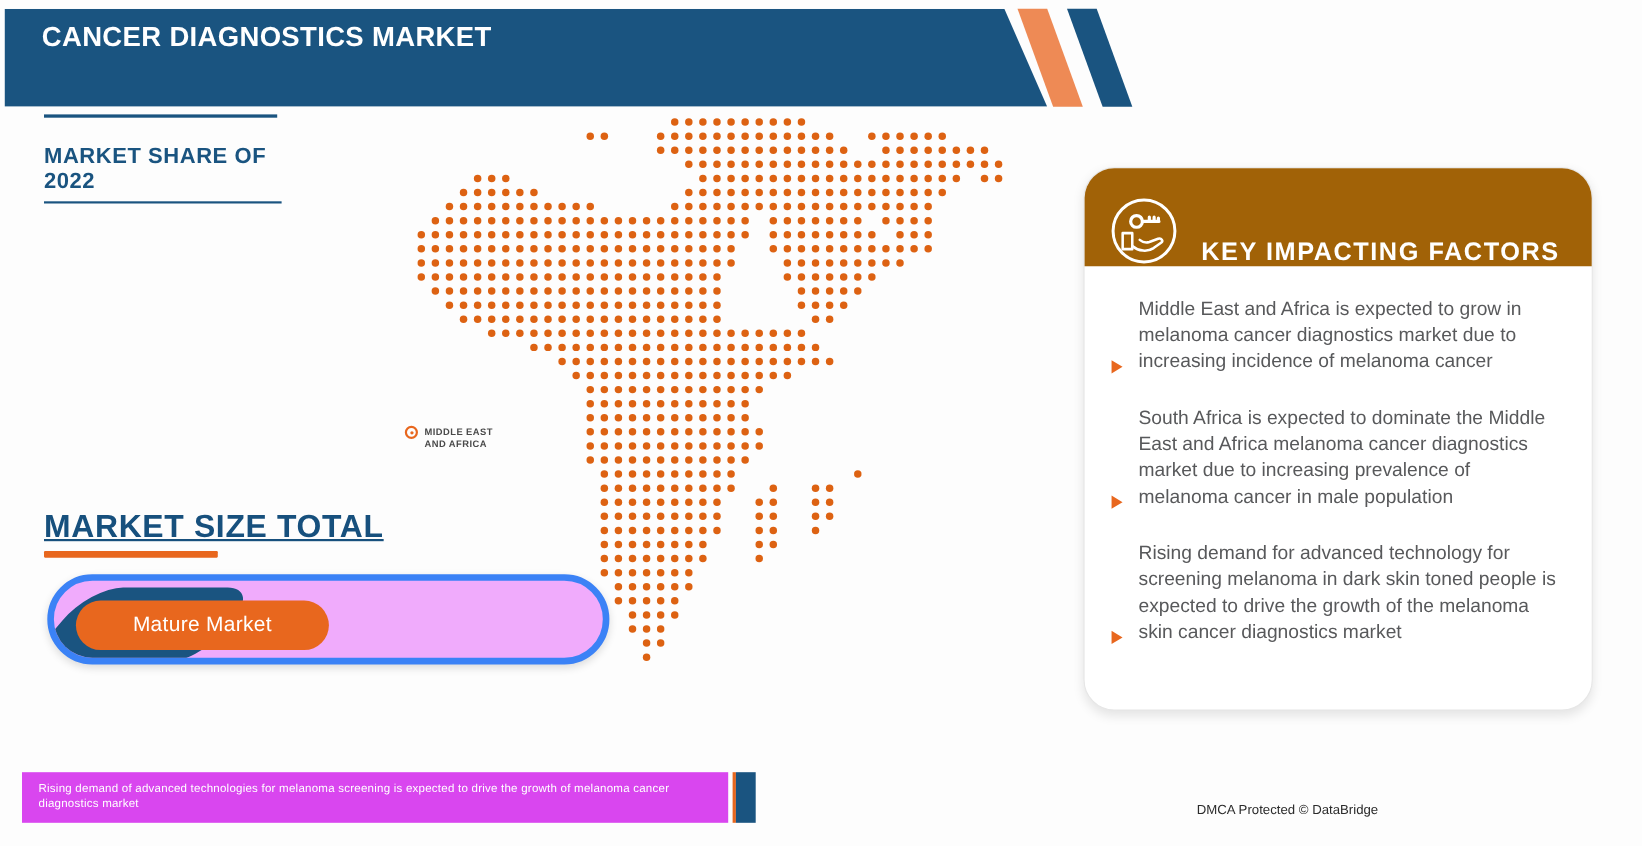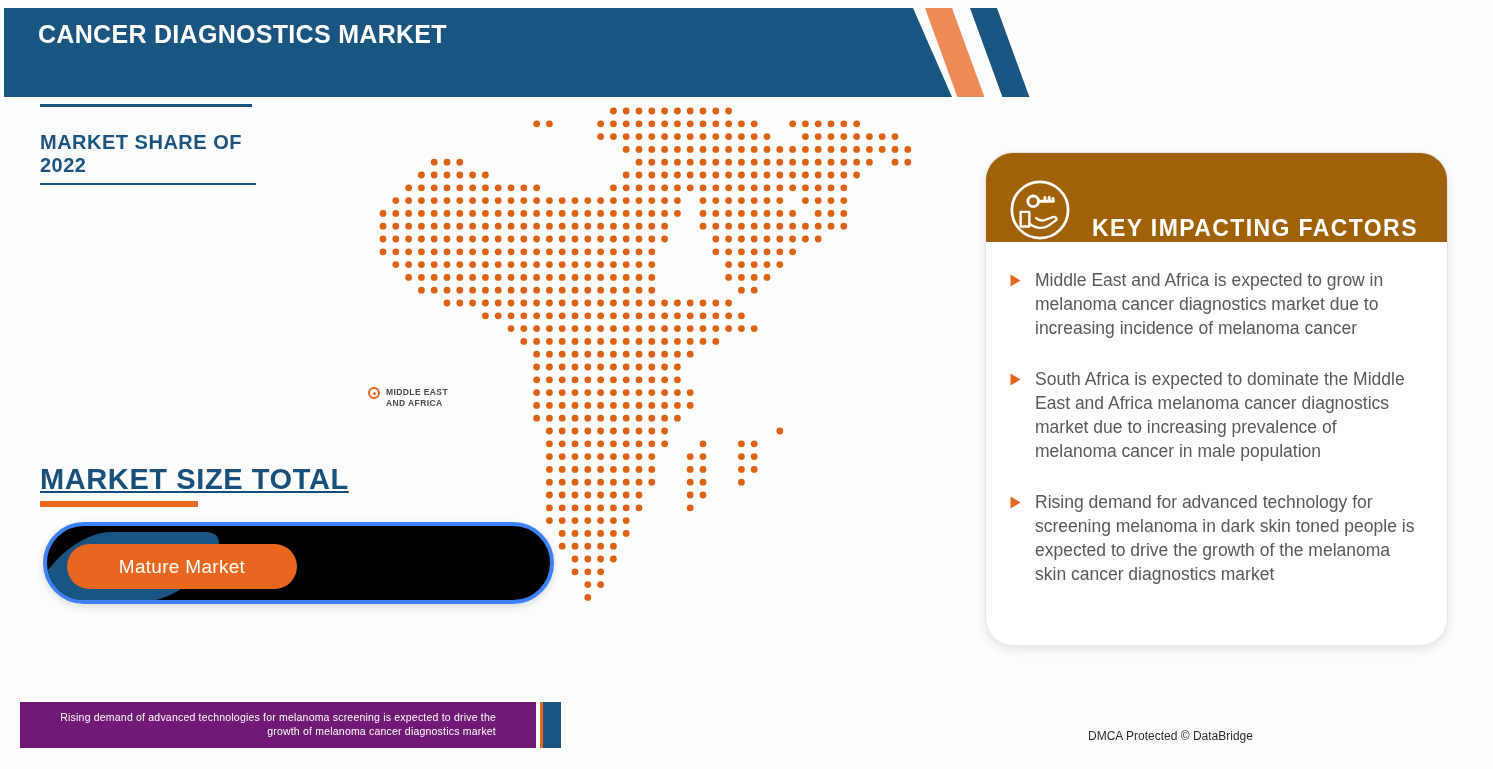--- a/index.html
+++ b/index.html
@@ -43,21 +43,21 @@
   .map-label .txt { font-size: 8.5px; line-height: 11px; font-weight: 700; color: #4A4A4A; letter-spacing: 0.4px; }
 
   
   .msize { position: absolute; left: 40px; top: 463px; }
   .msize .heading { color: #17507D; font-size: 29px; font-weight: 800; letter-spacing: 0.6px; text-decoration: underline; }
   .msize .under { width: 158px; height: 6px; background: #E8671E; margin-top: 5px; border-radius: 1px; }
 
   .pill-wrap {
     position: absolute; left: 43px; top: 522px;
     width: 511px; height: 82px;
-    background: #000000; border: 4px solid #3b82f6; border-radius: 41px;
+    background: #f0abfc; border: 6px solid #3b82f6; border-radius: 41px;
     box-shadow: 0 3px 8px rgba(0,0,0,0.14);
     overflow: hidden;
   }
   .btn-group { position: absolute; top: 18px; height: 45px; }
   .btn-group.mature   { left: 20px;  width: 230px; }
   .btn-group.emerging { left: 272px; width: 210px; }
   .btn-back { position: absolute; top: -12px; height: 69px; border-radius: 30px; }
   .mature .btn-back   { left: -16px; width: 155px; background: #1A5480; transform: skewX(-40deg); }
   .emerging .btn-back { right: -40px; width: 170px; background: #E8671E; transform: skewX(40deg); }
   .btn-front {
@@ -70,43 +70,43 @@
   .emerging .btn-front { background: #1A5480; }
 
   
   .left-note { position: absolute; left: 36px; top: 628px; width: 600px; display: flex; gap: 11px; }
   .tri-outline { flex: 0 0 auto; margin-top: 1px; }
   .left-note p { font-size: 14.5px; line-height: 18.5px; color: #3E3E40; }
 
   
   .bottom-bar { position: absolute; left: 20px; top: 702px; height: 46px; display: flex; }
   .bottom-bar .main {
-    width: 516px; height: 46px; background: #701a75;
+    width: 642px; height: 46px; background: #d946ef;
     color: #ffffff; font-size: 10.5px; line-height: 13.5px;
-    padding: 9px 40px 8px 15px; letter-spacing: 0.2px; text-align: right;
+    padding: 9px 40px 8px 15px; letter-spacing: 0.2px;
   }
   .bottom-bar .gap { width: 4px; }
   .bottom-bar .orange-line { width: 3px; background: #E8671E; }
   .bottom-bar .blue-block { width: 18px; background: #1A5480; }
 
   
   .panel {
     position: absolute; left: 985px; top: 152px;
     width: 463px; height: 494px;
     background: #ffffff; border: 1px solid #E6E6E6; border-radius: 28px;
     box-shadow: 0 4px 10px rgba(0,0,0,0.10);
   }
   .panel-header {
     height: 89px; background: #a16207;
     border-radius: 27px 27px 0 0;
     display: flex; align-items: flex-end; gap: 20px; padding-left: 22px;
   }
   .panel-header .title { color: #ffffff; font-size: 23px; font-weight: 800; letter-spacing: 1.4px; }
   .panel-body { padding: 26px 28px 0 24px; }
-  .factor { display: flex; gap: 14px; margin-bottom: 27px; }
+  .factor { display: flex; gap: 14px; margin-bottom: 27px; align-items: flex-end; }
   .factor .marker { flex: 0 0 auto; margin-top: 6px; }
   .factor p { font-size: 17.5px; line-height: 24px; color: #58595B; }
 
   .dmca { position: absolute; left: 1088px; top: 729px; font-size: 12px; color: #2B2B2B; }
 </style>
 </head>
 <body>
 
 <div class="stage">
 

